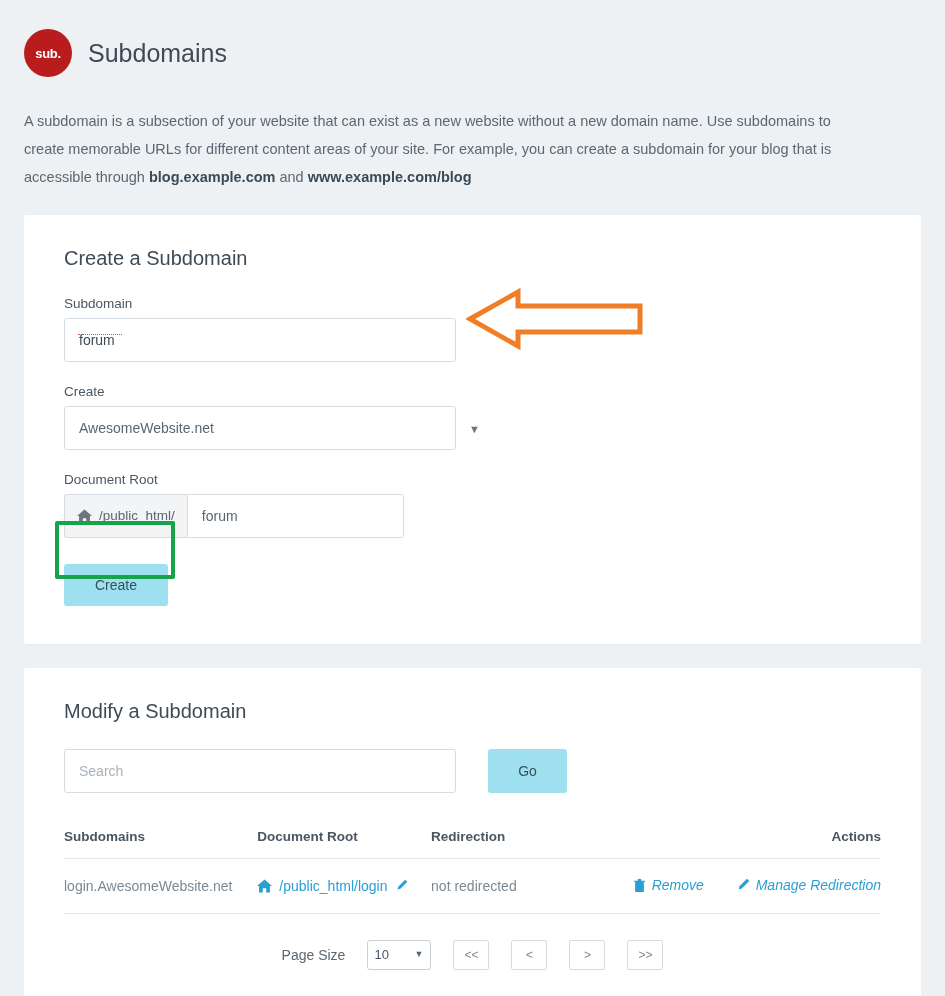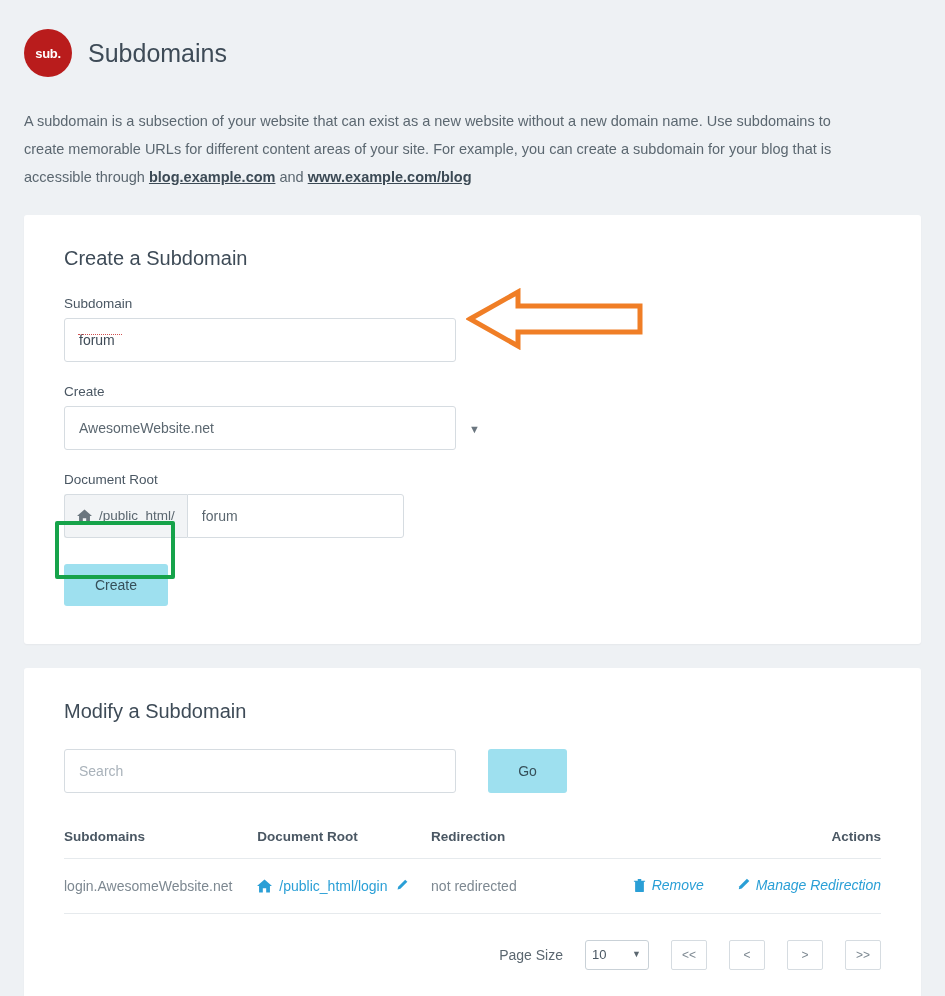--- a/index.html
+++ b/index.html
@@ -43,21 +43,21 @@
     font-weight: normal;
     color: #3e4b57;
   }
   .page-desc {
     margin-top: 22px;
     font-size: 14.5px;
     line-height: 28px;
     color: #5b6770;
     max-width: 830px;
   }
-  .page-desc b { color: #3c4a55; text-decoration: underline; }
+  .page-desc b { color: #3c4a55; }
 
   
   .card {
     background: #ffffff;
     border-radius: 3px;
     margin-top: 24px;
     padding: 32px 40px 38px 40px;
     box-shadow: 0 1px 2px rgba(0,0,0,0.04);
   }
   .card-title {
@@ -222,21 +222,21 @@
     color: #2a9fd6;
     text-decoration: none;
     font-size: 14px;
     margin-left: 28px;
     display: inline-flex;
     align-items: center;
     gap: 6px;
   }
   .pager {
     display: flex;
-    justify-content: flex-end;
+    justify-content: center;
     align-items: center;
     gap: 22px;
     margin-top: 26px;
   }
   .pager-label { font-size: 14px; color: #5b6770; }
   select.page-size {
     height: 30px;
     width: 64px;
     border: 1px solid #c9d1d7;
     border-radius: 3px;

